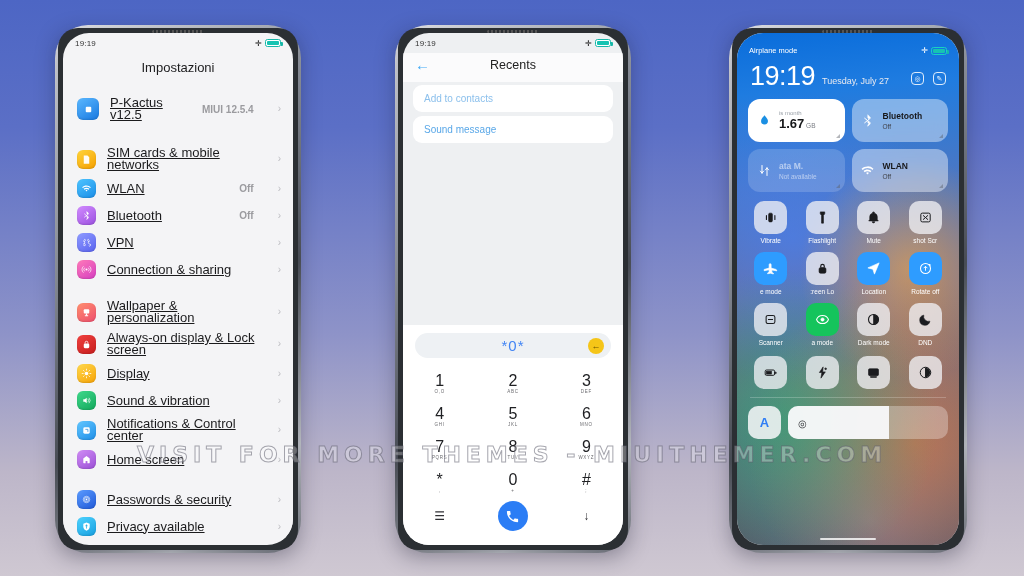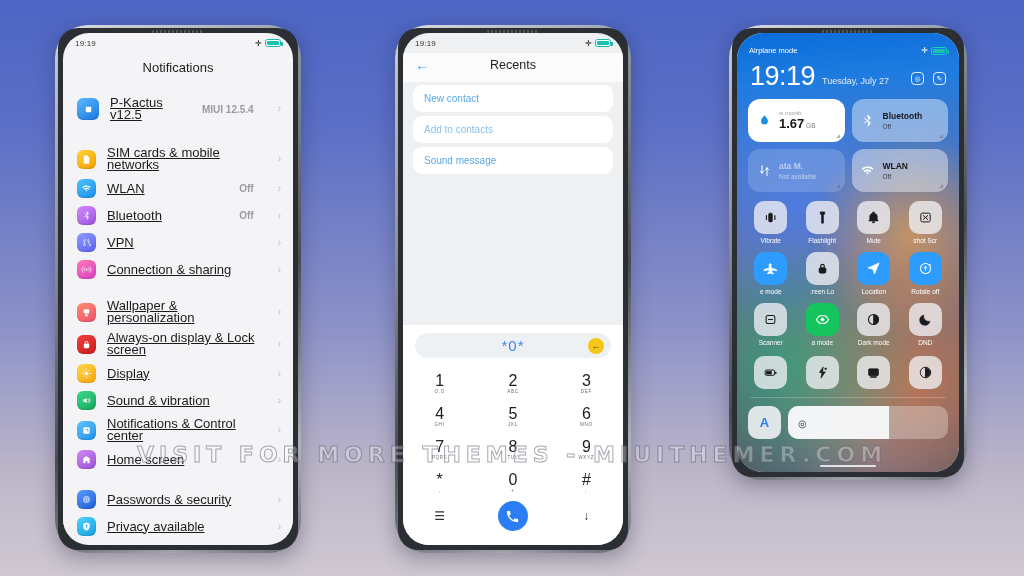--- a/index.html
+++ b/index.html
@@ -29,21 +29,21 @@
   }
   .speaker{
     position:absolute; top:2px; left:50%; transform:translateX(-50%);
     width:52px; height:3px; border-radius:2px;
     background:repeating-linear-gradient(90deg,#555 0 2px,#2b2f33 2px 4px);
     z-index:30;
   }
 
   #phone1 { left:58px;  top:28px;  width:240px; height:522px; }
   #phone2 { left:398px; top:28px;  width:230px; height:522px; }
-  #phone3 { left:732px; top:28px;  width:232px; height:449px; }
+  #phone3 { left:732px; top:28px;  width:232px; height:522px; }
 
   
   .statusbar{
     height:20px; display:flex; align-items:center; justify-content:space-between;
     padding:0 12px; font-size:8px; color:#333; letter-spacing:.2px;
   }
   .sb-right{ display:flex; align-items:center; gap:3px; }
   .plane{ font-size:8px; transform:rotate(0deg); color:#111; }
   .batt{
     width:16px;height:8px;border:1px solid #16b7a8;border-radius:2.5px;
@@ -214,21 +214,21 @@
     <div class="set-screen">
       <div class="statusbar">
         <span>19:19</span>
         <span class="sb-right">
           <span class="plane">✛</span>
           <span class="batt">
               <i></i>
             </span>
         </span>
       </div>
-      <div class="set-title">Notifications</div>
+      <div class="set-title">Impostazioni</div>
       <div class="set-list" id="set-list">
           <div class="row" style="padding: 9px 12px 9px 14px;">
             <span class="ico" style="background: linear-gradient(145deg, rgb(91, 184, 255), rgb(24, 120, 224)); width: 22px; height: 22px;">
               <svg viewBox="0 0 24 24">
                 <rect x="6" y="6" width="12" height="12" rx="2"></rect>
               </svg>
             </span>
             <span class="row-label">P-Kactus  v12.5</span>
             <span class="row-value">MIUI 12.5.4</span>
             <span class="chev">›</span>
@@ -390,21 +390,20 @@
           <span class="batt">
               <i></i>
             </span>
         </span>
       </div>
       <div class="dial-head">
         <span class="back-arrow">←</span>
         <h1>Recents</h1>
       </div>
       <div class="opt-list" id="opt-list">
-          <div class="opt">New contact</div>
           <div class="opt dim">Add to contacts</div>
           <div class="opt">Sound message</div>
         </div>
       <div class="dial-spacer"></div>
       <div class="pad-wrap">
         <div class="num-field">
           <span class="num">*0*</span>
           <span class="bksp">←</span>
         </div>
         <div class="keys" id="keys">

